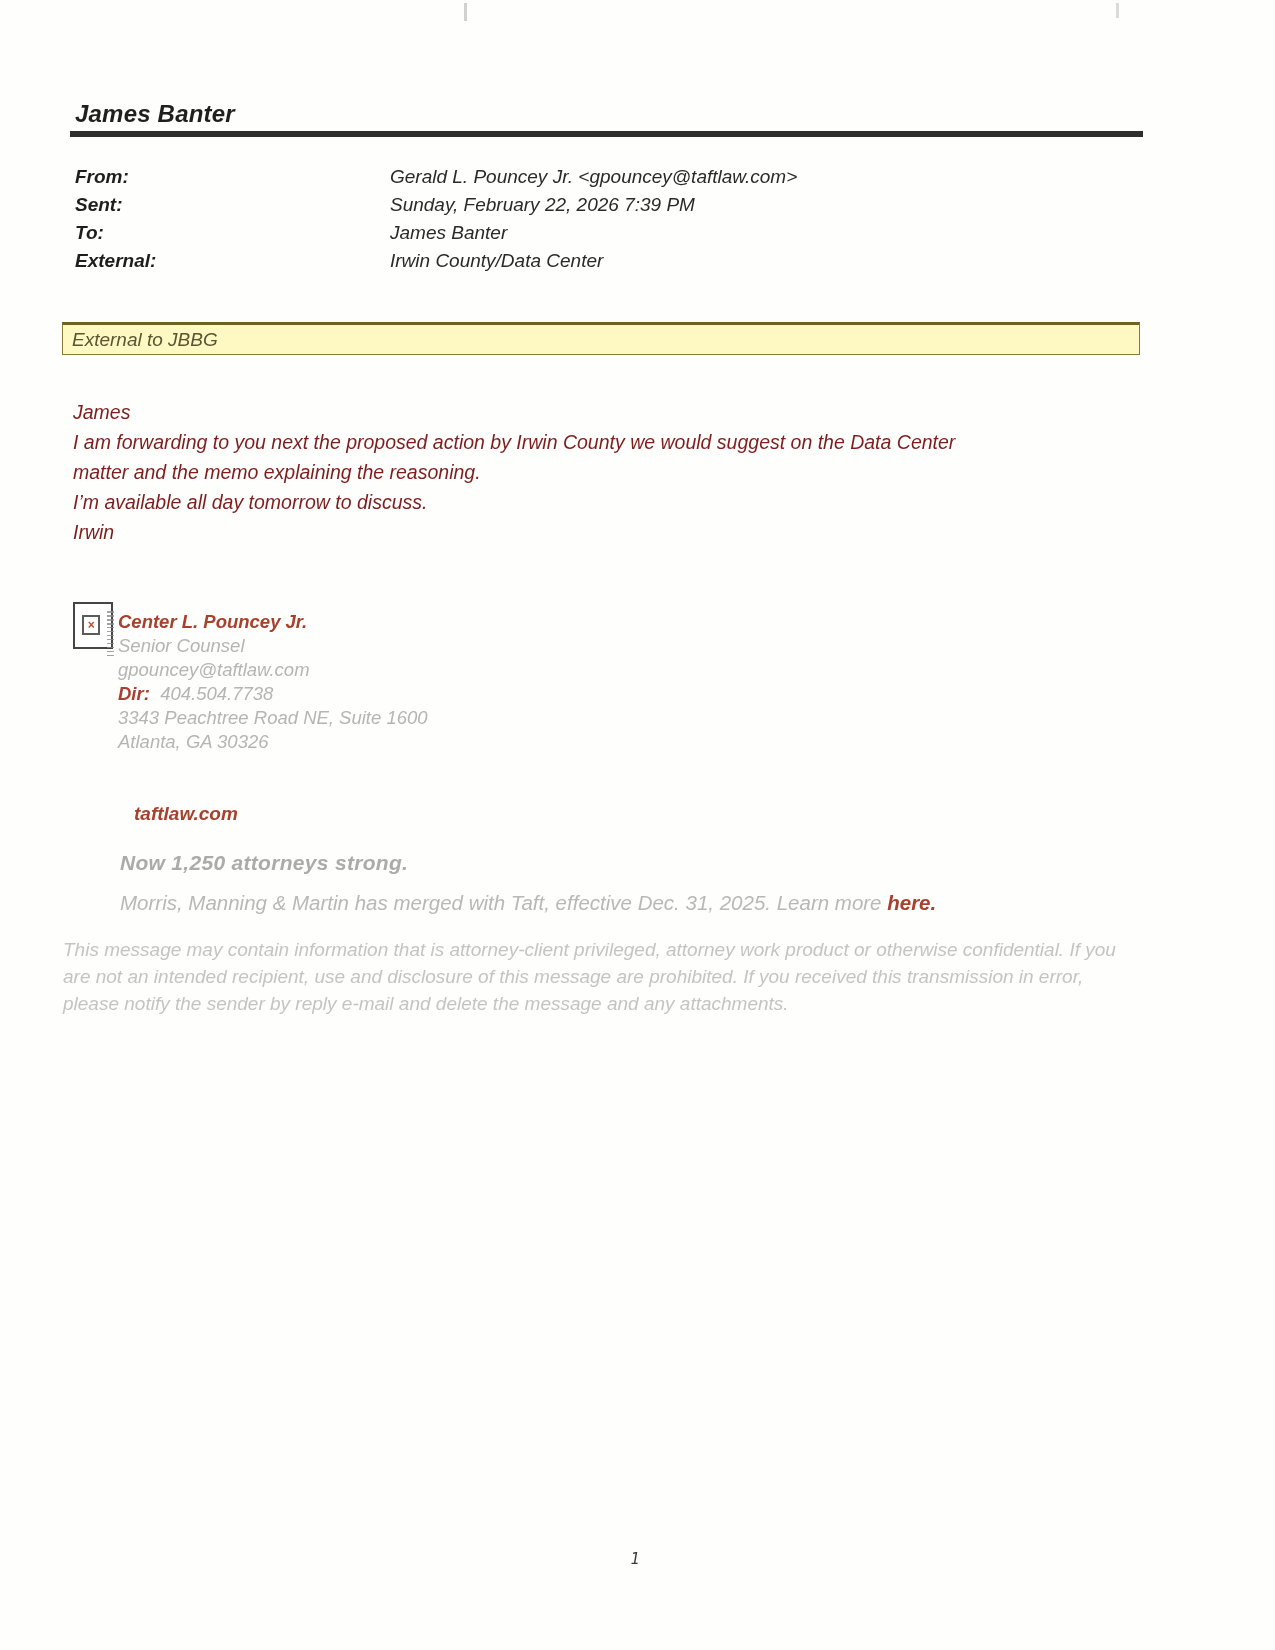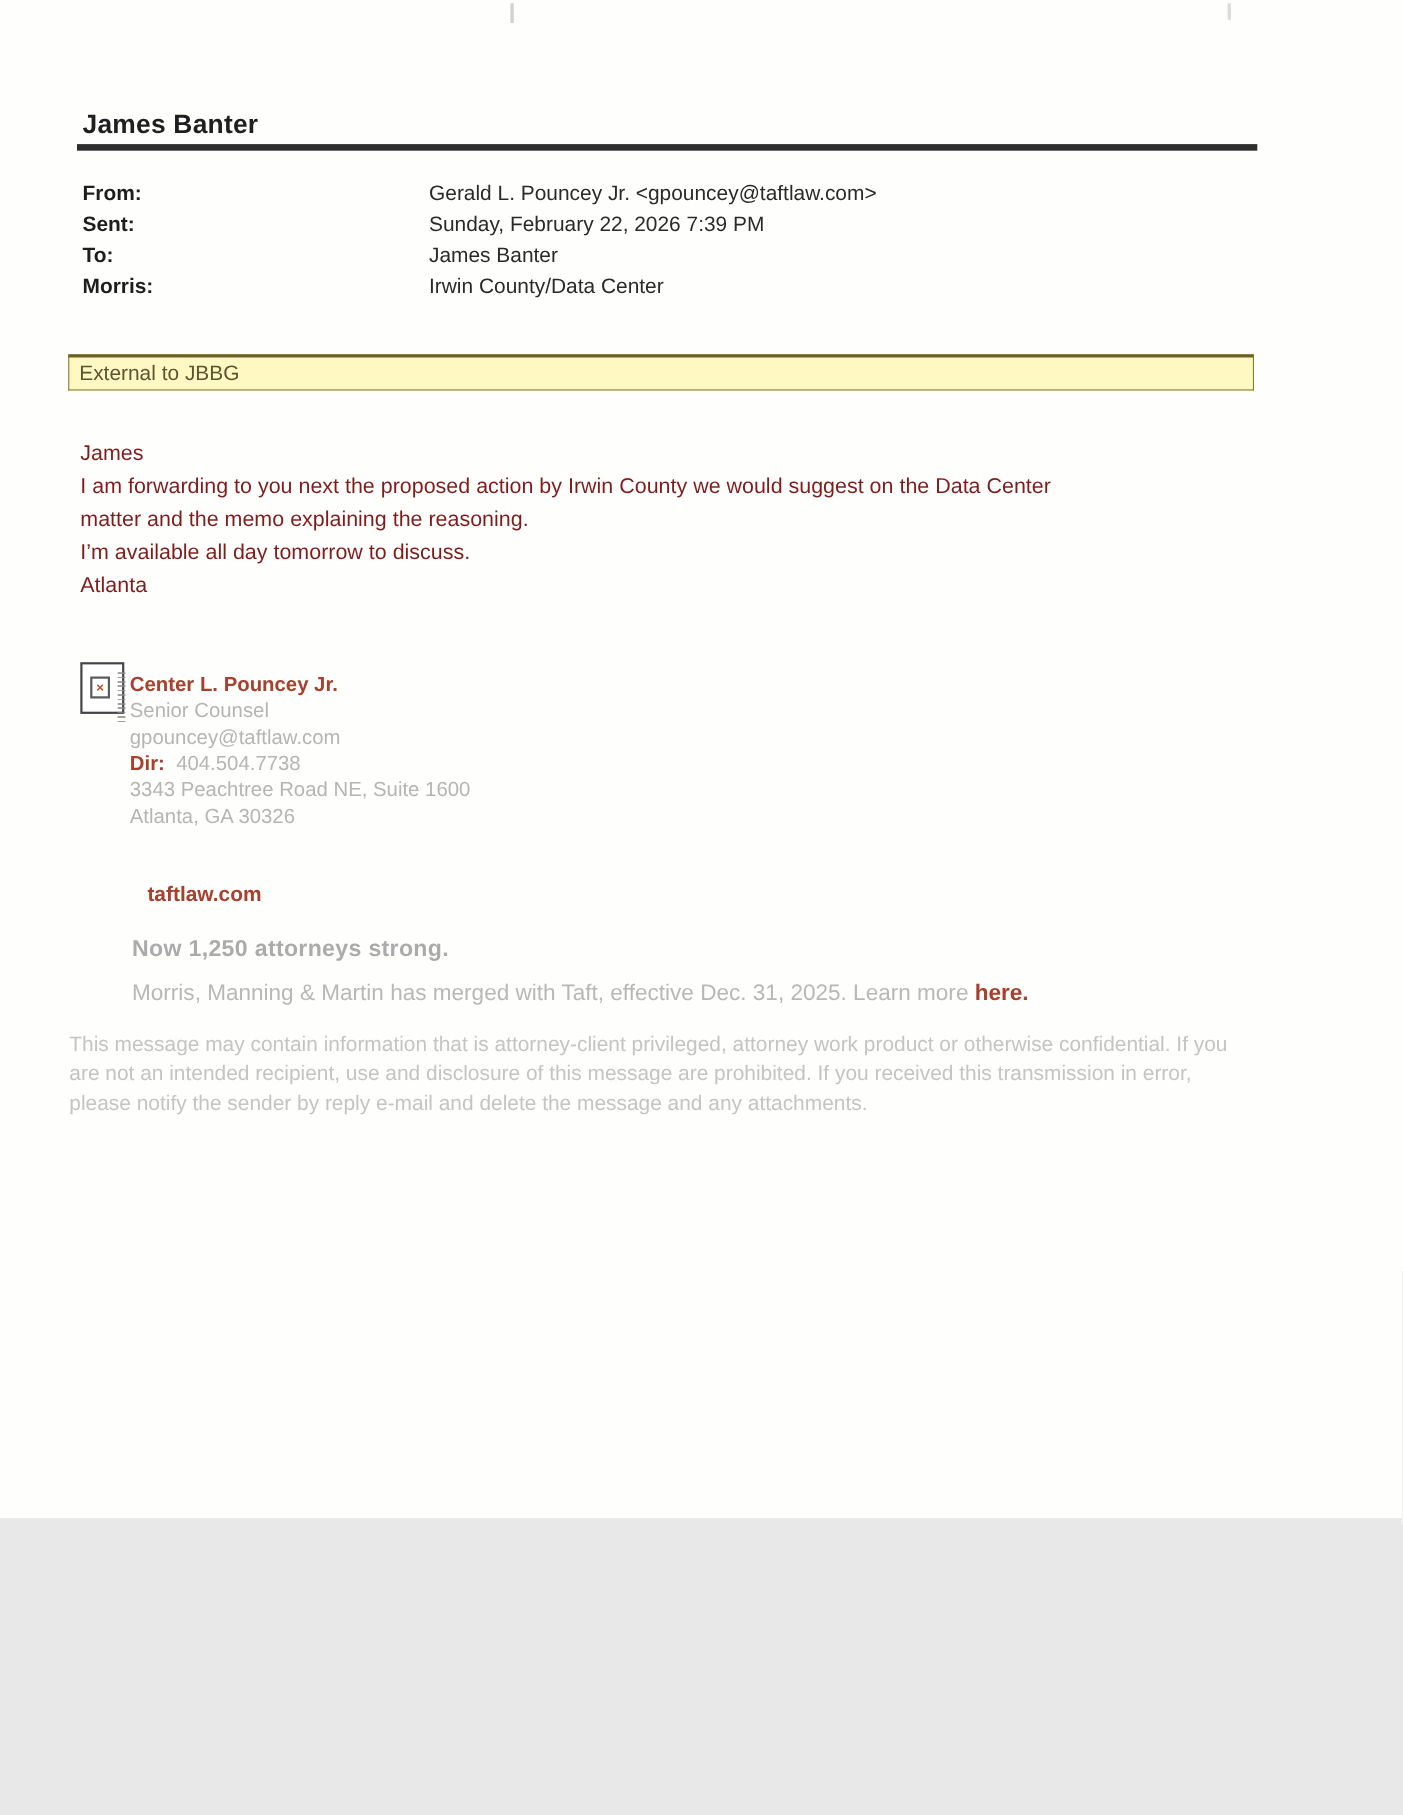--- a/index.html
+++ b/index.html
@@ -1,23 +1,24 @@
 <!DOCTYPE html>
 <html><head>
 <meta charset="utf-8">
 <style>
   html,body{margin:0;padding:0;background:#e8e8e8;}
   .page{
     position:relative;
-    width:1275px;height:1380px;
+    width:1275px;height:1650px;
     margin:0 auto;
     background:#fefefd;
     font-family:"Liberation Sans", sans-serif;
     color:#212121;
     overflow:hidden;
+    font-style:italic;
   }
   
   .tick{position:absolute;top:3px;width:3px;height:18px;background:#bdbdbd;opacity:.7;}
   .tick.left{left:464px;}
   .tick.right{left:1116px;height:15px;opacity:.55;}
 
   .doc-title{
     position:absolute;left:75px;top:100px;
     font-size:24px;font-weight:bold;color:#1f1f1f;letter-spacing:.2px;
   }
@@ -99,35 +100,35 @@
     </div>
     <div class="field-row">
       <span class="field-label">Sent:</span>
       <span class="field-value">Sunday, February 22, 2026 7:39 PM</span>
     </div>
     <div class="field-row">
       <span class="field-label">To:</span>
       <span class="field-value">James Banter</span>
     </div>
     <div class="field-row">
-      <span class="field-label">Morris:</span>
+      <span class="field-label">External:</span>
       <span class="field-value">Irwin County/Data Center</span>
     </div>
   </div>
 
   <div class="ext-banner">
     <span>External to JBBG</span>
   </div>
 
   <div class="body-text">
     <div>James</div>
     <div>I am forwarding to you next the proposed action by Irwin County we would suggest on the Data Center</div>
     <div>matter and the memo explaining the reasoning.</div>
     <div>I’m available all day tomorrow to discuss.</div>
-    <div>Atlanta</div>
+    <div>Irwin</div>
   </div>
 
   <div class="img-placeholder">
     <div class="inner">×</div>
   </div>
   <div class="alt-strip"></div>
 
   <div class="sig">
     <div class="name">Center L. Pouncey Jr.</div>
     <div class="muted">Senior Counsel</div>

